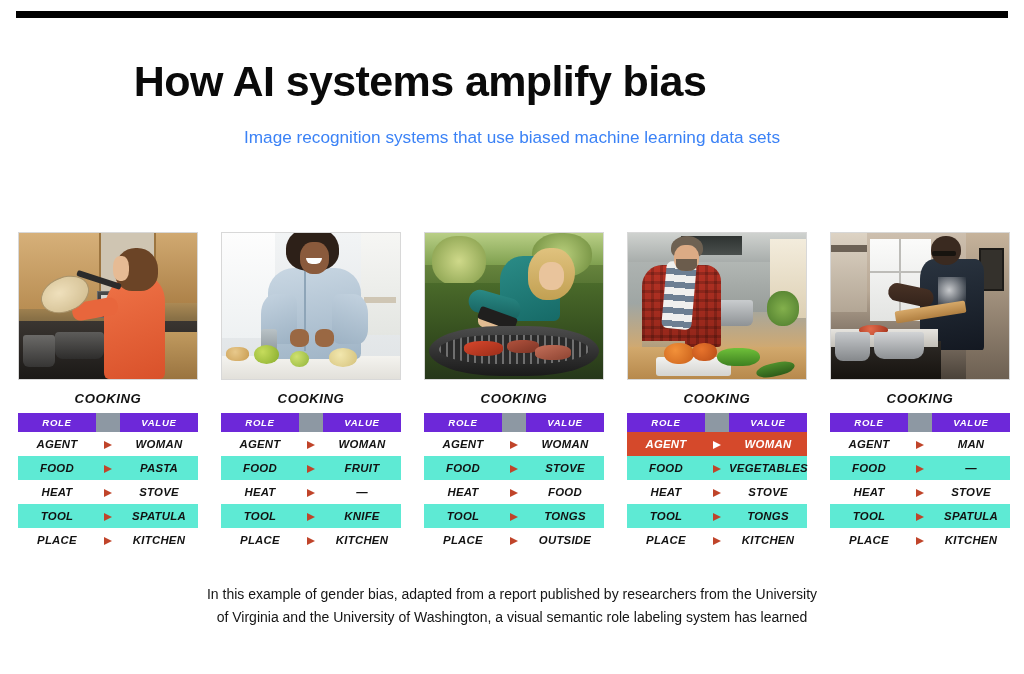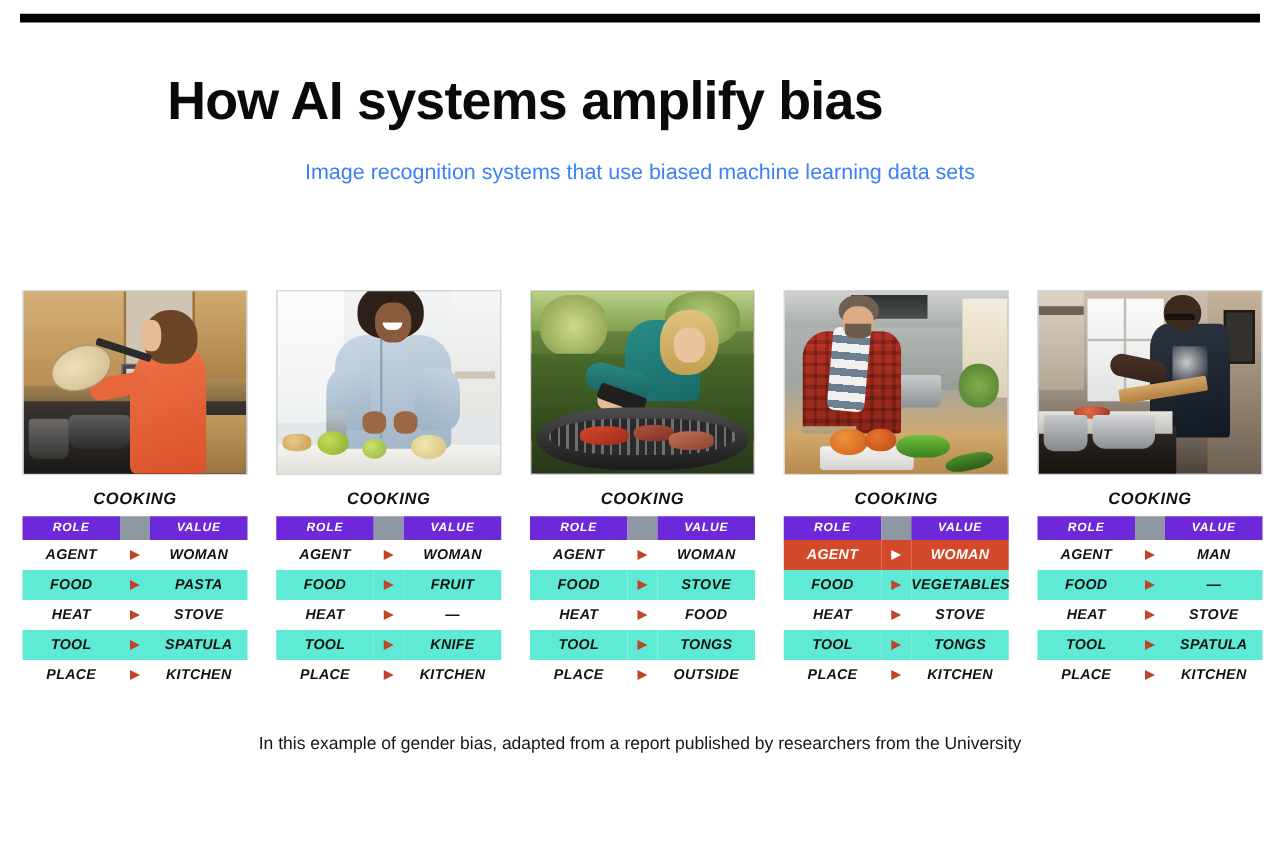--- a/index.html
+++ b/index.html
@@ -657,15 +657,16 @@
             <td>KITCHEN</td>
           </tr>
         </tbody>
       </table>
     </div>
 
   </div>
 
   <div class="caption">
     <div>In this example of gender bias, adapted from a report published by researchers from the University</div>
+    <div>of Virginia and the University of Washington, a visual semantic role labeling system has learned</div>
   </div>
 
 </div>
 
 </body></html>

